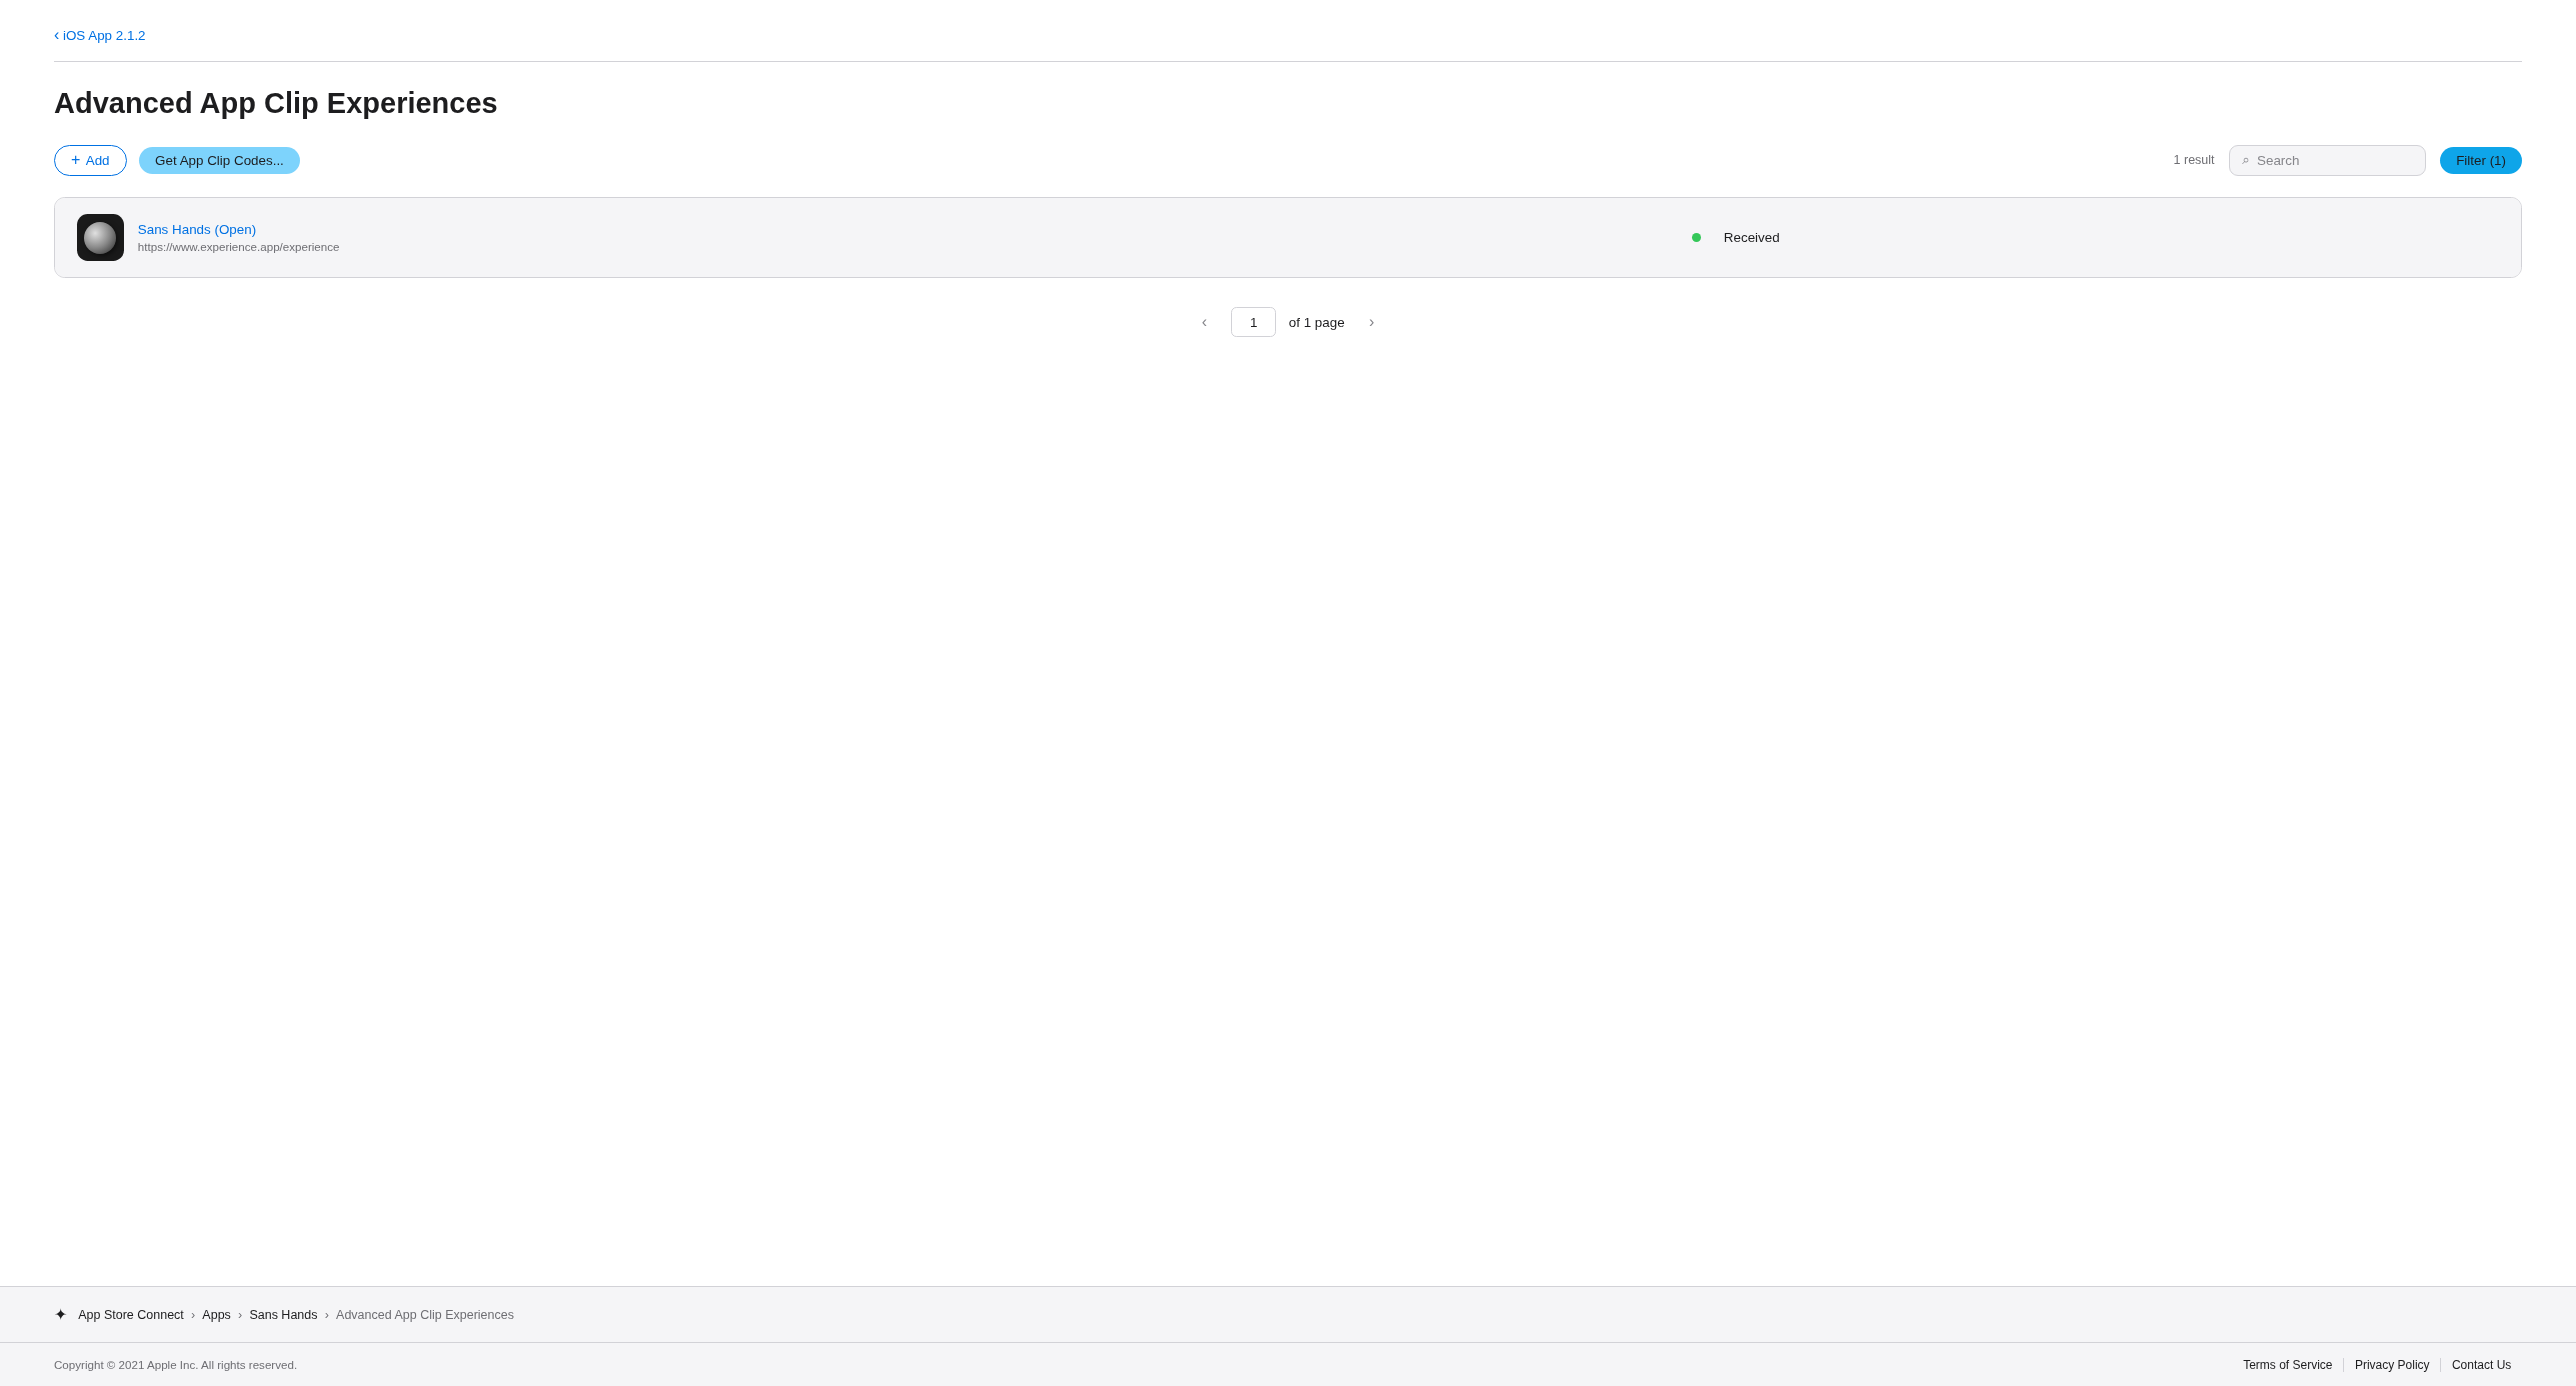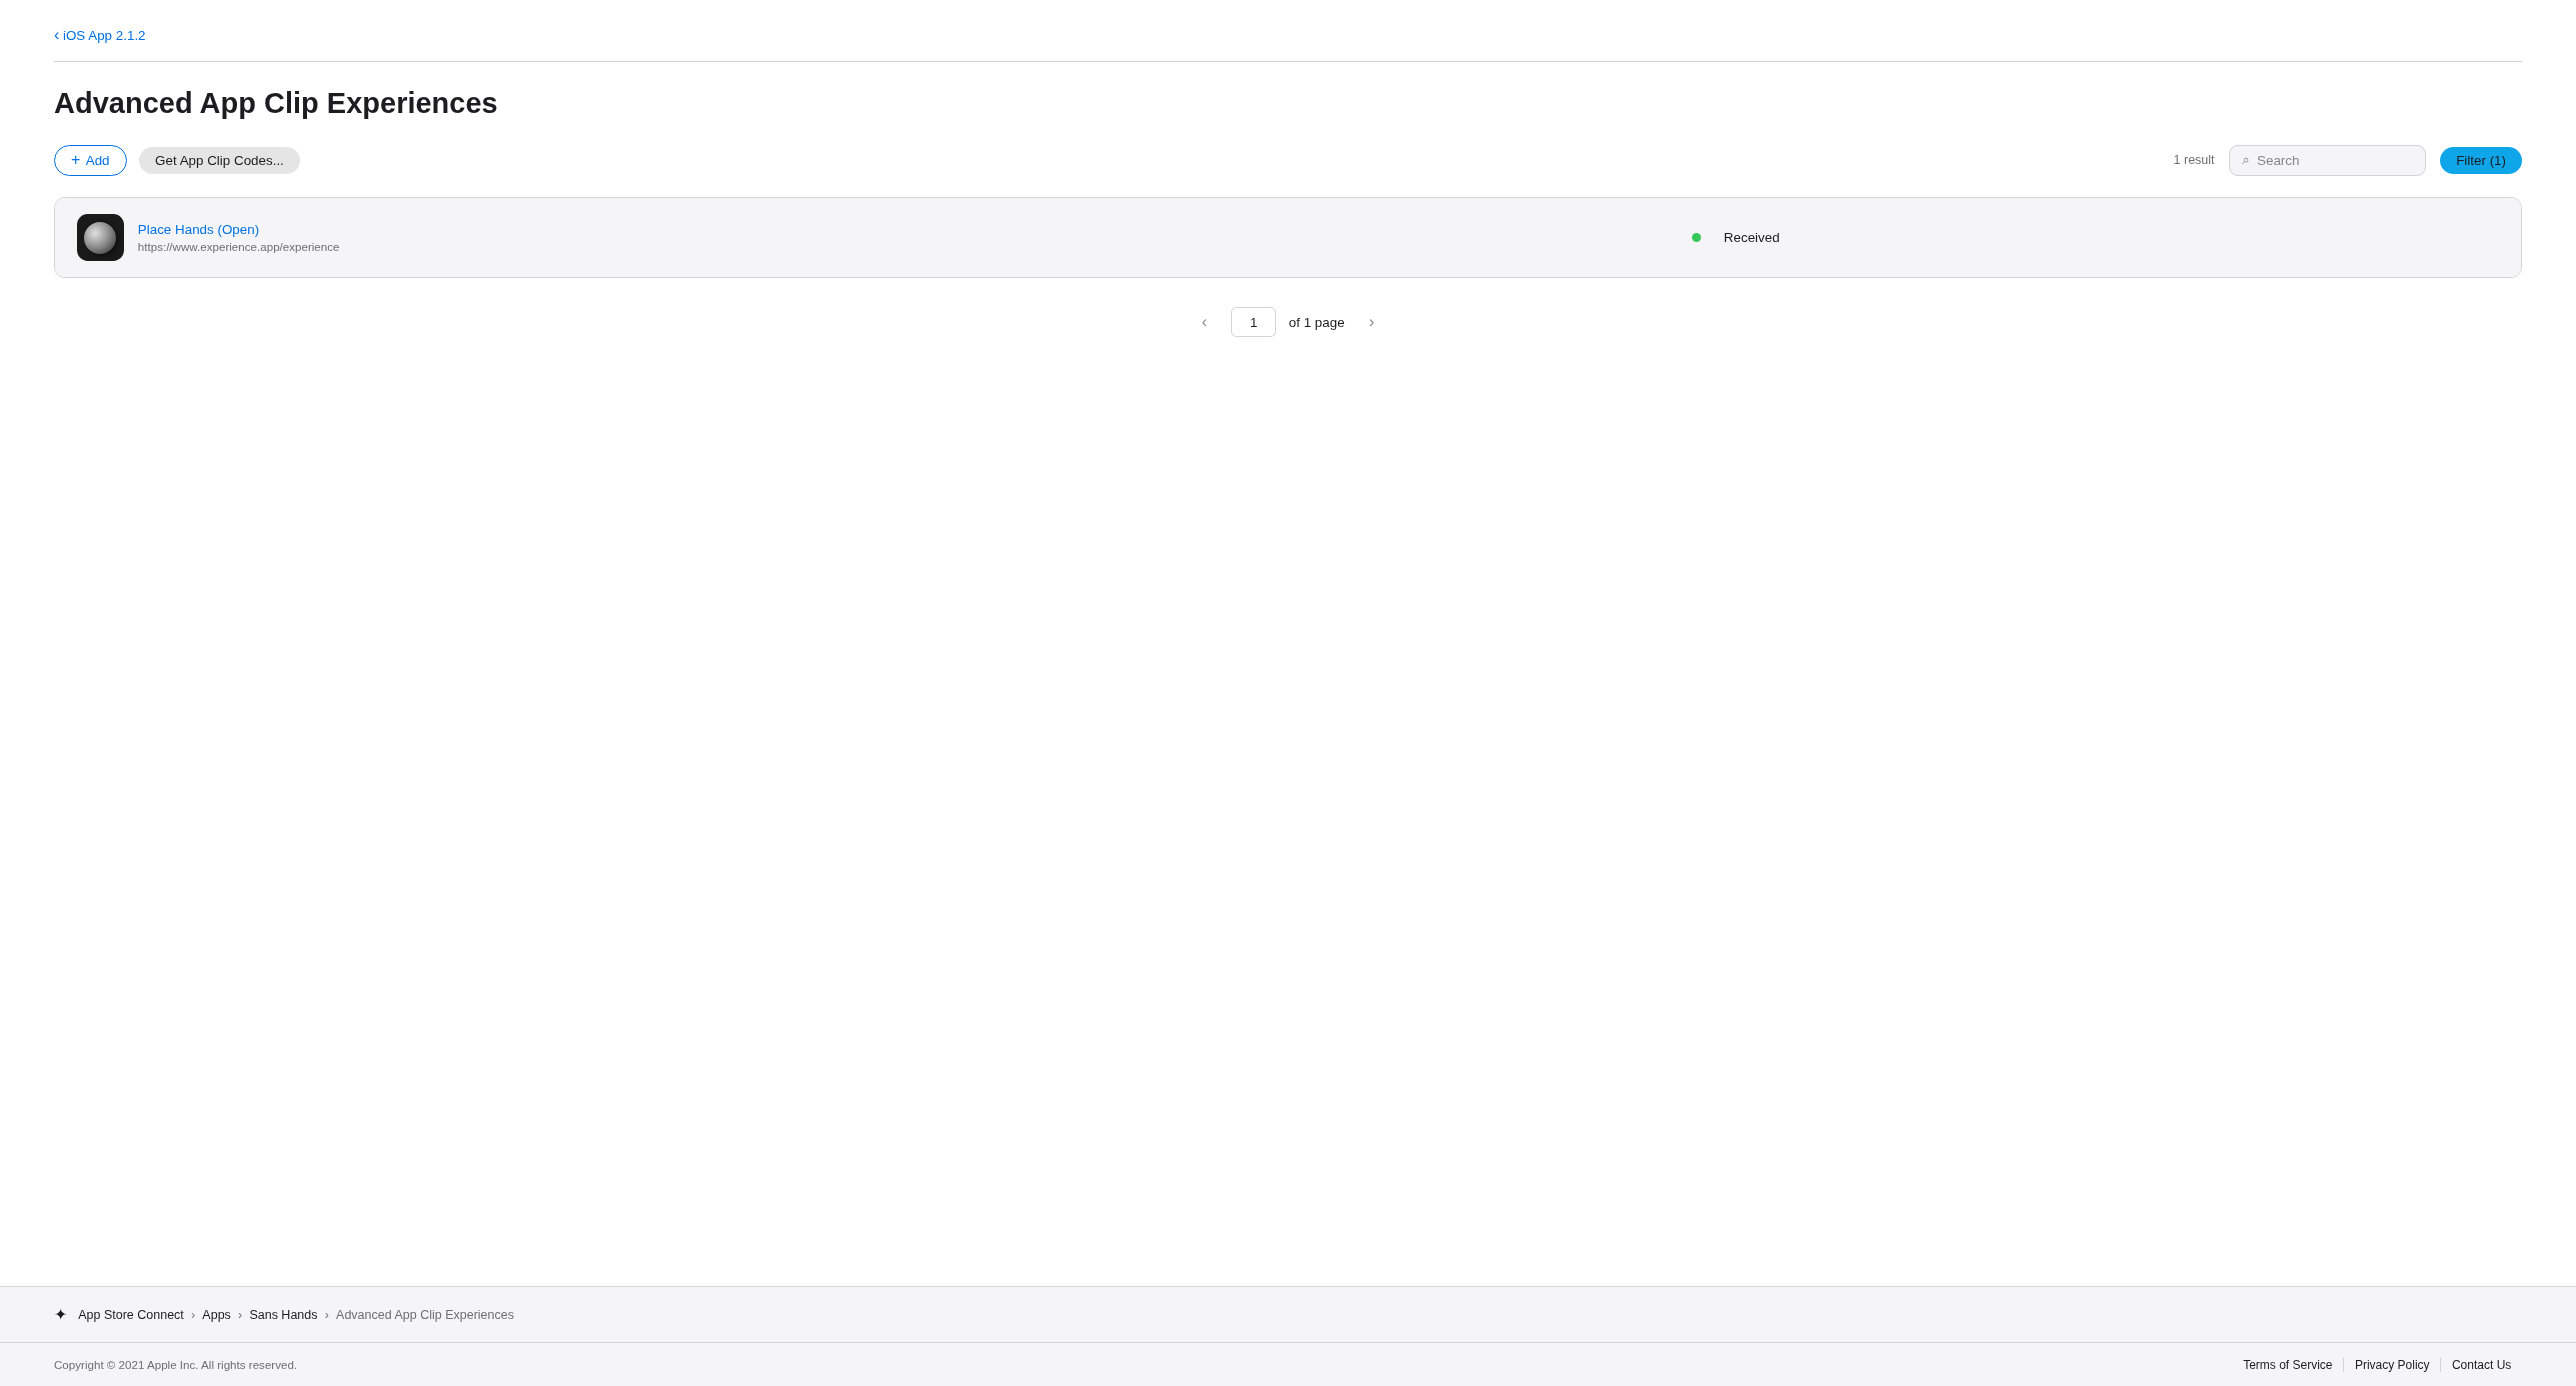--- a/index.html
+++ b/index.html
@@ -77,21 +77,21 @@
       font-size: 16px;
       line-height: 1;
     }
 
     .btn-get-codes {
       display: inline-flex;
       align-items: center;
       padding: 6.3px 16px;
       border: none;
       border-radius: 18px;
-      background: #e5e5e5;
+      background: #7dd3fc;
       color: #1d1d1f;
       font-size: 13.4px;
       cursor: pointer;
     }
 
     .toolbar-right {
       margin-left: auto;
       display: flex;
       align-items: center;
       gap: 14.3px;
@@ -374,21 +374,21 @@
 
   
   <div class="table-container">
 
     <div class="table-row">
       <div class="app-clip-cell">
         <div class="app-icon">
           <div class="app-icon-sphere"></div>
         </div>
         <div>
-          <span class="app-name">Place Hands (Open)</span>
+          <span class="app-name">Sans Hands (Open)</span>
           <span class="app-url">https://www.experience.app/experience</span>
         </div>
       </div>
       <div class="place-cell"></div>
       <div class="status-cell">
         <span class="status-dot"></span>
         <span>Received</span>
       </div>
     </div>
   </div>

